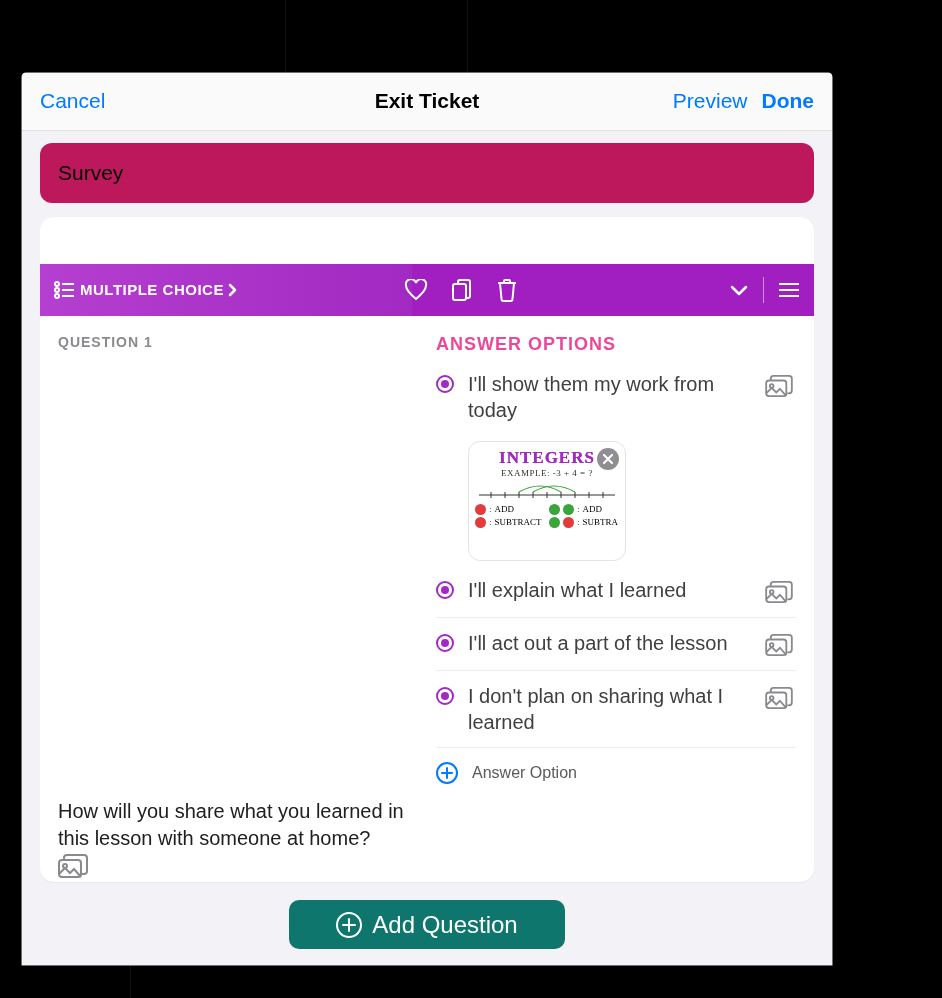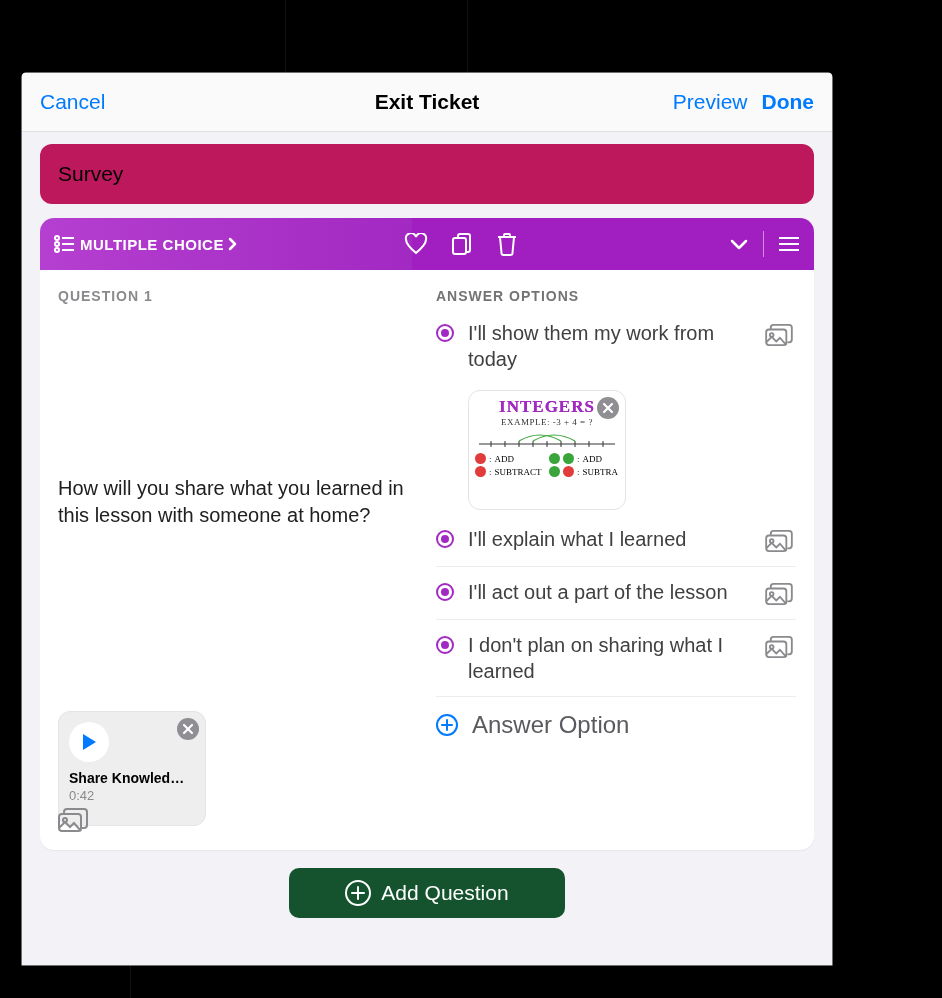--- a/index.html
+++ b/index.html
@@ -16,21 +16,21 @@
   .navbar { height:59px; background:#fafafa; border-bottom:1px solid #e0e0e0; display:flex; align-items:center; padding:0 18px; justify-content:space-between;}
   .nav-left { flex:1; display:flex; }
   .nav-center { flex:0 0 auto; font-weight:600; font-size:21px; color:#000; }
   .nav-right { flex:1; display:flex; justify-content:flex-end; gap:14px;align-items:flex-end; }
   .nav-link { color:#007aff; font-size:21px; cursor:pointer;}
   .nav-link.bold { font-weight:700; }
 
   .survey-field { margin:12px 18px 14px 18px; background:#be185d; border-radius:12px; padding:18px 18px; font-size:21px; color:#000; }
 
   .card { margin:0 18px; background:#fff; border-radius:14px; overflow:hidden; box-shadow:0 0.5px 1px rgba(0,0,0,0.05);}
-  .card-header { height:52px; background:linear-gradient(90deg,#b53fd0 0%, #a229c2 48%, #a11fc0 48%, #a11fc0 100%); display:flex; align-items:center; padding:0 14px; gap:10px; color:#fff;}
+  .card-header { height:52px; background:linear-gradient(90deg,#b53fd0 0%, #a229c2 48%, #a11fc0 48%, #a11fc0 100%); display:flex; align-items:center; padding:0 14px; gap:10px; color:#fff;margin-top:47px;}
   .hdr-icon-list { display:flex; align-items:center; gap:4px; font-weight:700; font-size:15px; letter-spacing:0.5px; cursor:pointer;}
   .hdr-icon-list svg { }
   .hdr-spacer1 { flex:1; }
   .hdr-actions { display:flex; gap:22px; align-items:center;}
   .hdr-spacer2 { flex:1.3; }
   .hdr-right { display:flex; align-items:center; gap:14px;}
   .hdr-divider { width:1px; height:26px; background:rgba(255,255,255,0.5);}
   .hdr-btn { cursor:pointer; display:flex; align-items:center;}
 
   .card-body { display:flex; padding:18px 18px 24px 18px; gap:18px; min-height:580px;}
@@ -41,21 +41,21 @@
   .q-text { font-size:20px; color:#202022; line-height:1.35; margin-bottom:20px;}
 
   .media-tile { width:148px; height:115px; background:#eeeeee; border:1px solid #e4e4e4; border-radius:12px; position:relative; padding:10px 10px 8px 10px; display:flex; flex-direction:column;}
   .media-play { width:40px; height:40px; border-radius:50%; background:#fff; display:flex; align-items:center; justify-content:center; margin-bottom:8px;}
   .media-close { position:absolute; right:6px; top:6px; width:22px; height:22px; border-radius:50%; background:#8e8e93; display:flex; align-items:center; justify-content:center;}
   .media-title { font-size:14px; font-weight:600; color:#000; white-space:nowrap; overflow:hidden; text-overflow:ellipsis;}
   .media-time { font-size:13px; color:#8a8a8e; margin-top:2px;}
 
   .media-add-bottom { position:absolute; left:0; bottom:-6px; cursor:pointer;}
 
-  .ans-label { font-size:14px; letter-spacing:1px; color:#737373; font-weight:600; margin-bottom:12px;}
+  .ans-label { font-size:18px; letter-spacing:1px; color:#ec4899; font-weight:600; margin-bottom:12px;}
   .ans-list {}
   .ans-row { display:flex; align-items:flex-start; gap:14px; padding:12px 0 12px 0;}
   .ans-row + .ans-row { border-top:1px solid #ececec;}
   .ans-row.first { padding-top:4px; border-top:none;}
   .ans-radio { width:18px; height:18px; border:2px solid #a229c2; border-radius:50%; flex-shrink:0; margin-top:4px; display:flex; align-items:center; justify-content:center;}
   .ans-radio::after{ content:""; width:8px; height:8px; border-radius:50%; background:#a229c2;}
   .ans-text { flex:1; font-size:20px; color:#404040; line-height:1.3;}
   .ans-media-btn { width:34px; height:26px; display:flex; align-items:center; justify-content:center; cursor:pointer; margin-top:2px;}
 
   .ans-thumb { margin:6px 0 4px 32px; width:158px; height:120px; border:1px solid #e4e4e4; border-radius:12px; background:#fff; position:relative; padding:6px; display:flex; flex-direction:column; align-items:center; overflow:hidden;}
@@ -63,23 +63,23 @@
   .integers-title { font-family: cursive; font-weight:900; font-size:17px; letter-spacing:1px; color:#a229c2; text-shadow:0 0 0 #a229c2;}
   .integers-sub { font-size:9px; color:#333; letter-spacing:0.5px; font-family:cursive;}
   .numline { width:100%; margin-top:4px; display:flex; align-items:center; justify-content:center;}
   .thumb-grid { margin-top:4px; width:100%; display:grid; grid-template-columns:1fr 1fr; gap:2px 4px; font-size:9px; font-family:cursive;}
   .thumb-grid div{ display:flex; align-items:center; gap:3px; white-space:nowrap;}
   .circ-r { width:11px; height:11px; border-radius:50%; background:#e23b3b; display:inline-block;}
   .circ-g { width:11px; height:11px; border-radius:50%; background:#3aa53a; display:inline-block;}
 
   .add-ans-row { display:flex; align-items:center; gap:14px; padding:14px 0 4px 0; border-top:1px solid #ececec; cursor:pointer;}
   .add-ans-plus { width:22px; height:22px; border:2px solid #007aff; border-radius:50%; display:flex; align-items:center; justify-content:center; color:#007aff; }
-  .add-ans-text { font-size:24px; color:#5a5a5e;}
-
-  .add-q-btn { margin:18px auto 0 auto; width:276px; height:50px; background:#14532d; border-radius:10px; color:#fff; display:flex; align-items:center; justify-content:center; gap:10px; font-size:21px; font-weight:400; cursor:pointer;}
+  .add-ans-text { font-size:16px; color:#5a5a5e;}
+
+  .add-q-btn { margin:18px auto 16px auto; width:276px; height:50px; background:#0f766e; border-radius:10px; color:#fff; display:flex; align-items:center; justify-content:center; gap:10px; font-size:24px; font-weight:400; cursor:pointer;}
   .add-q-btn .plus-circ { width:26px; height:26px; border:2px solid #fff; border-radius:50%; display:flex; align-items:center; justify-content:center;}
 
   svg { display:block; }
 </style>
 </head>
 <body>
 
 <div class="stage">
   <div class="callout-top-1"></div>
   <div class="callout-top-2"></div>
@@ -156,35 +156,20 @@
           </div>
         </div>
       </div>
 
       <div class="card-body">
 
         <div class="col-left">
           <div class="q-label">QUESTION 1</div>
           <div class="q-text">How will you share what you learned in this lesson with someone at home?</div>
 
-          <div class="media-tile">
-            <div class="media-close">
-              <svg width="12" height="12" viewBox="0 0 12 12" stroke="#fff" stroke-width="2.2" stroke-linecap="round">
-                  <line x1="2" y1="2" x2="10" y2="10"></line>
-                  <line x1="10" y1="2" x2="2" y2="10"></line>
-                </svg>
-            </div>
-            <div class="media-play">
-              <svg width="16" height="18" viewBox="0 0 16 18">
-                  <polygon points="2,1 15,9 2,17" fill="#007aff"></polygon>
-                </svg>
-            </div>
-            <div class="media-title">Share Knowled…</div>
-            <div class="media-time">0:42</div>
-          </div>
 
           <div class="media-add-bottom">
             <svg width="30" height="24" viewBox="0 0 30 24" fill="none" stroke="#8a8a8e" stroke-width="2">
                 <rect x="1" y="6" width="22" height="17" rx="3"></rect>
                 <path d="M6 6 V4 a3 3 0 0 1 3-3 h17 a3 3 0 0 1 3 3 v13 a3 3 0 0 1 -3 3 h-2"></path>
                 <circle cx="7" cy="12" r="2"></circle>
                 <path d="M1 20 l6-6 5 5 4-4 7 8"></path>
               </svg>
           </div>
         </div>

